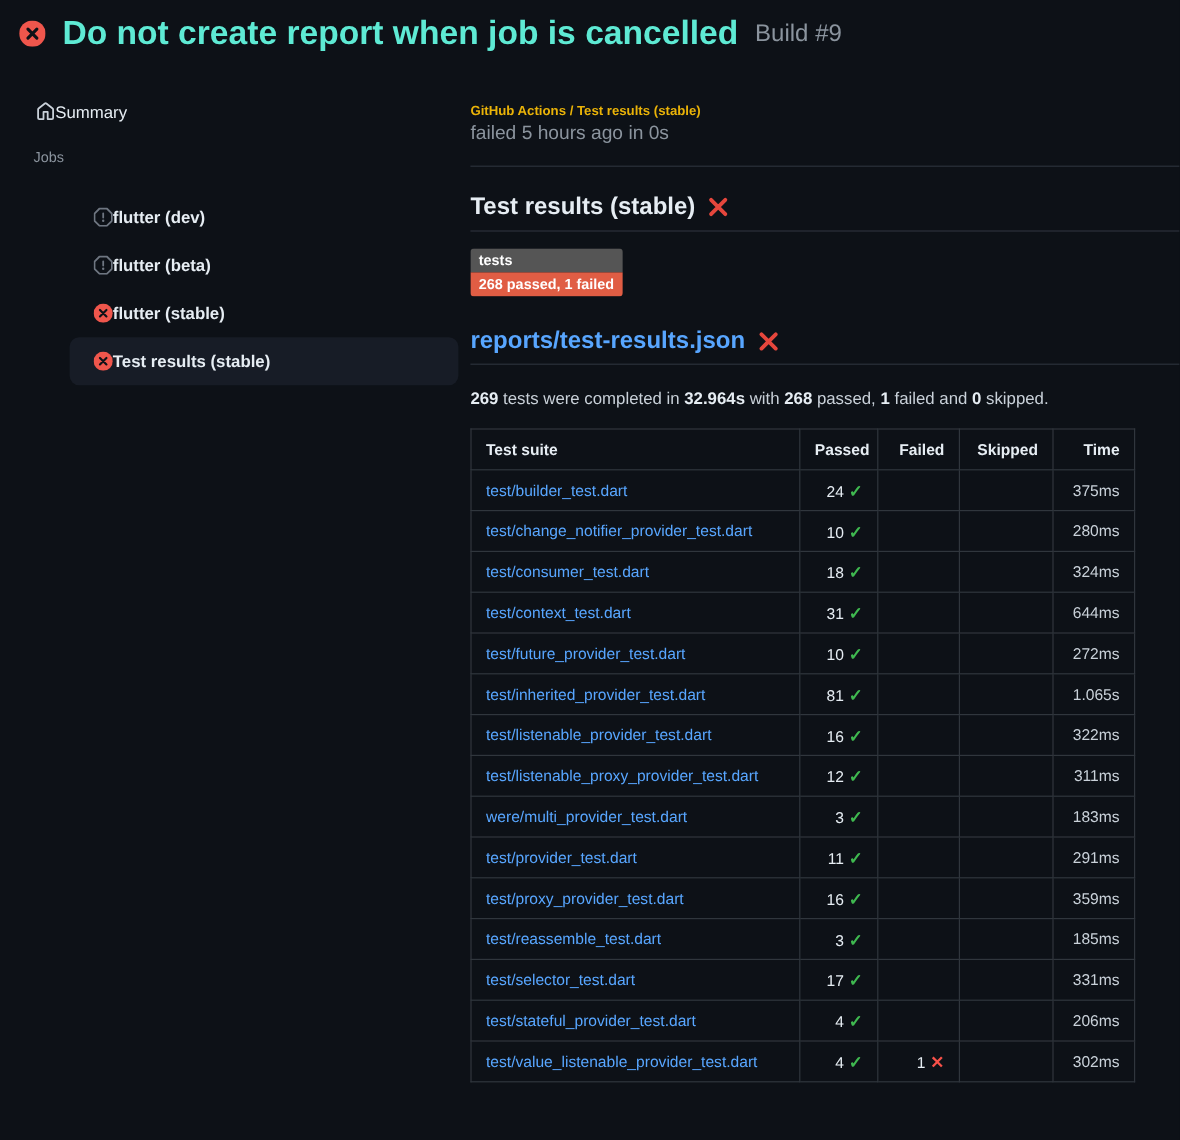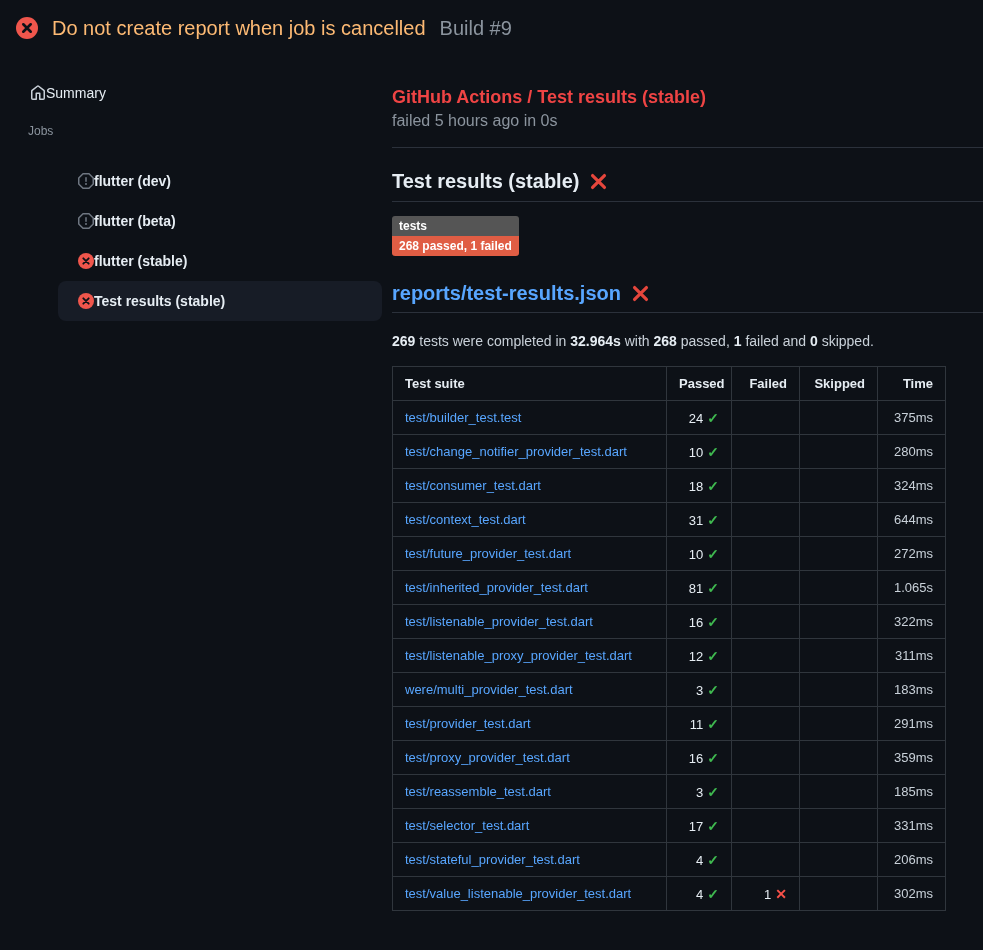--- a/index.html
+++ b/index.html
@@ -10,42 +10,42 @@
     font-family:"Liberation Sans", sans-serif;
     font-size:14px;
   }
   
   .top-header {
     height:56px;
     display:flex; align-items:center;
     padding:0 16px;
     gap:14px;
   }
-  .top-header .title { font-size:20px; font-weight:400; color:#fdba74; white-space:nowrap; }
+  .top-header .title { font-size:28px; font-weight:700; color:#5eead4; white-space:nowrap; }
   .top-header .build { font-size:20px; font-weight:400; color:#8b949e; }
   .icon-x-circle { display:inline-flex; flex:none; }
   
   .layout { display:flex; align-items:flex-start; }
   .sidebar { width:392px; flex:none; padding-top:17px; }
   .sidebar-item {
     height:40px; display:flex; align-items:center; gap:0;
     padding:0 10px 0 20px; margin:0 10px; border-radius:8px;
     cursor:pointer; color:#e6edf3;
   }
   .sidebar-item .label { font-size:14px; font-weight:600; }
   .sidebar-item.summary .label { font-weight:400; }
   .sidebar-item.selected { background:#171c26; }
   .jobs-label {
     color:#8b949e; font-size:12px;
     margin:8px 0 0 28px; height:20px; line-height:20px;
   }
   .jobs-list { margin-top:20px;margin-left:48px; }
   
   .main { flex:1; padding-top:31px; min-width:0; }
-  .breadcrumb { font-size:18px; font-weight:700; color:#ef4444; }
+  .breadcrumb { font-size:11px; font-weight:700; color:#eab308; }
   .status-line { font-size:16px; color:#8b949e; margin-top:4px; }
   .divider { border:none; border-top:1px solid #2b313b; margin-top:17px; }
   h1.section-title {
     margin-top:22px; font-size:20px; font-weight:600; color:#e6edf3;
     display:flex; align-items:center; gap:10px;
     padding-bottom:8px; border-bottom:1px solid #2b313b;
   }
   .cross-mark { display:inline-flex; flex:none; }
   .badge { display:inline-flex; margin-top:14px; font-size:12px; font-weight:600;
     border-radius:3px; overflow:hidden; line-height:20px;flex-direction:column; }
@@ -185,21 +185,21 @@
           <tr id="table-head-row">
             <th class="left">Test suite</th>
             <th>Passed</th>
             <th>Failed</th>
             <th>Skipped</th>
             <th>Time</th>
           </tr>
         </thead>
       <tbody id="table-body">
           <tr>
-            <td class="suite"><a href="#">test/builder_test.test</a></td>
+            <td class="suite"><a href="#">test/builder_test.dart</a></td>
             <td class="num-cell"><span class="num">24</span><span class="check">✓</span></td>
             <td class="num-cell"></td>
             <td class="num-cell"></td>
             <td class="time">375ms</td>
           </tr>
           <tr>
             <td class="suite"><a href="#">test/change_notifier_provider_test.dart</a></td>
             <td class="num-cell"><span class="num">10</span><span class="check">✓</span></td>
             <td class="num-cell"></td>
             <td class="num-cell"></td>

